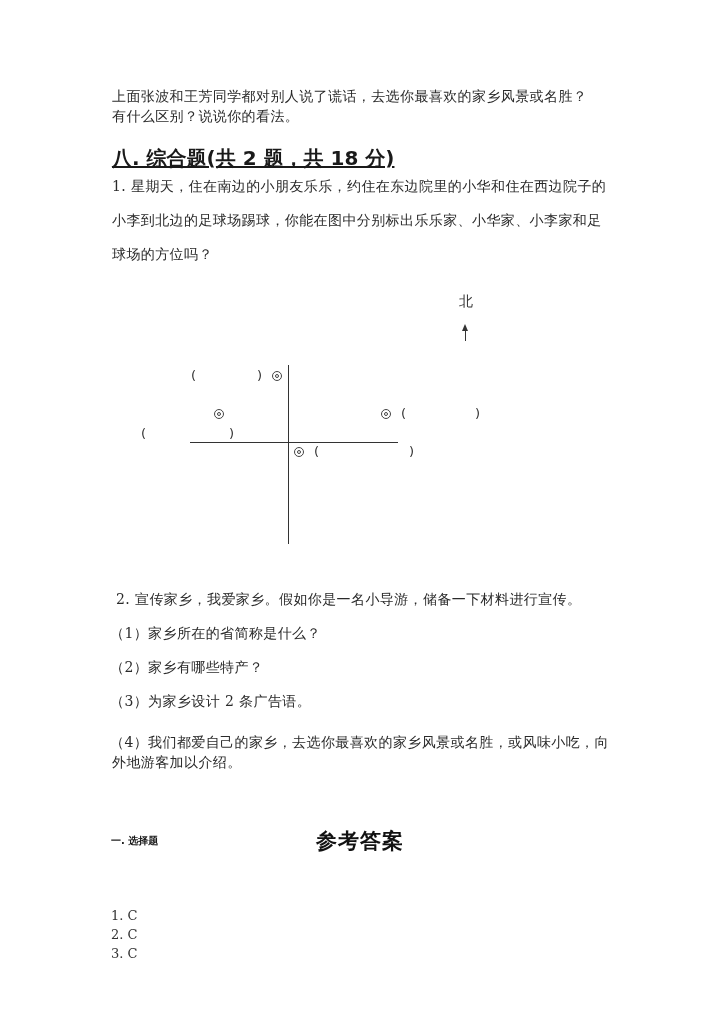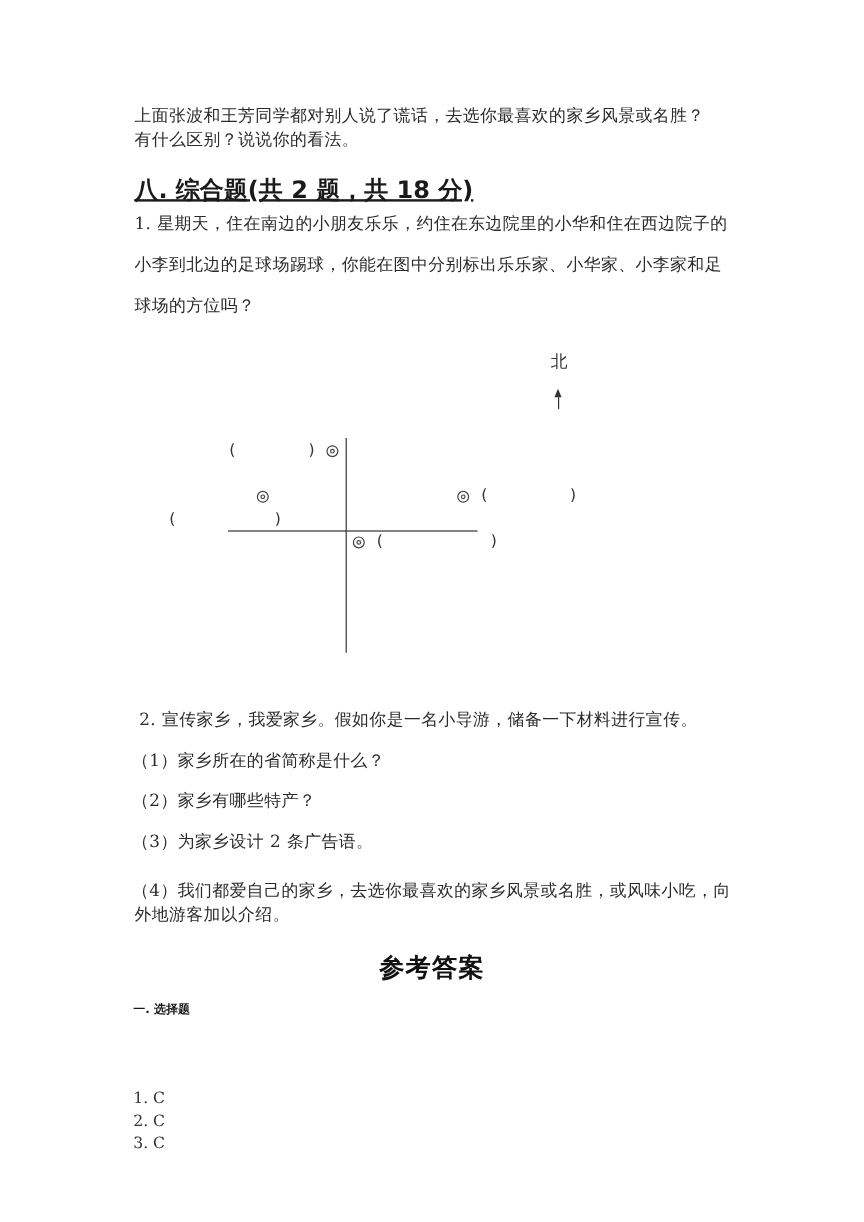--- a/index.html
+++ b/index.html
@@ -78,17 +78,17 @@
   </div>
 </div>
 
 <div class="abs txt" style="left:116px; top:591px;">2. 宣传家乡，我爱家乡。假如你是一名小导游，储备一下材料进行宣传。</div>
 <div class="abs txt" style="left:110px; top:625px;">（1）家乡所在的省简称是什么？</div>
 <div class="abs txt" style="left:110px; top:659px;">（2）家乡有哪些特产？</div>
 <div class="abs txt" style="left:110px; top:693px;">（3）为家乡设计 2 条广告语。</div>
 <div class="abs txt" style="left:110px; top:734px;">（4）我们都爱自己的家乡，去选你最喜欢的家乡风景或名胜，或风味小吃，向</div>
 <div class="abs txt" style="left:112px; top:754px;">外地游客加以介绍。</div>
 
-<div class="abs title" style="left:0; width:720px; text-align:center; top:792px;">参考答案</div>
+<div class="abs title" style="left:0; width:720px; text-align:center; top:827px;">参考答案</div>
 <div class="abs bold" style="left:111px; top:834px; font-size:10px;">一. 选择题</div>
 <div class="abs ans" style="left:111px; top:870px;">1. C</div>
 <div class="abs ans" style="left:111px; top:889px;">2. C</div>
 <div class="abs ans" style="left:111px; top:908px;text-align:right;">3. C</div>
 
 </body></html>

